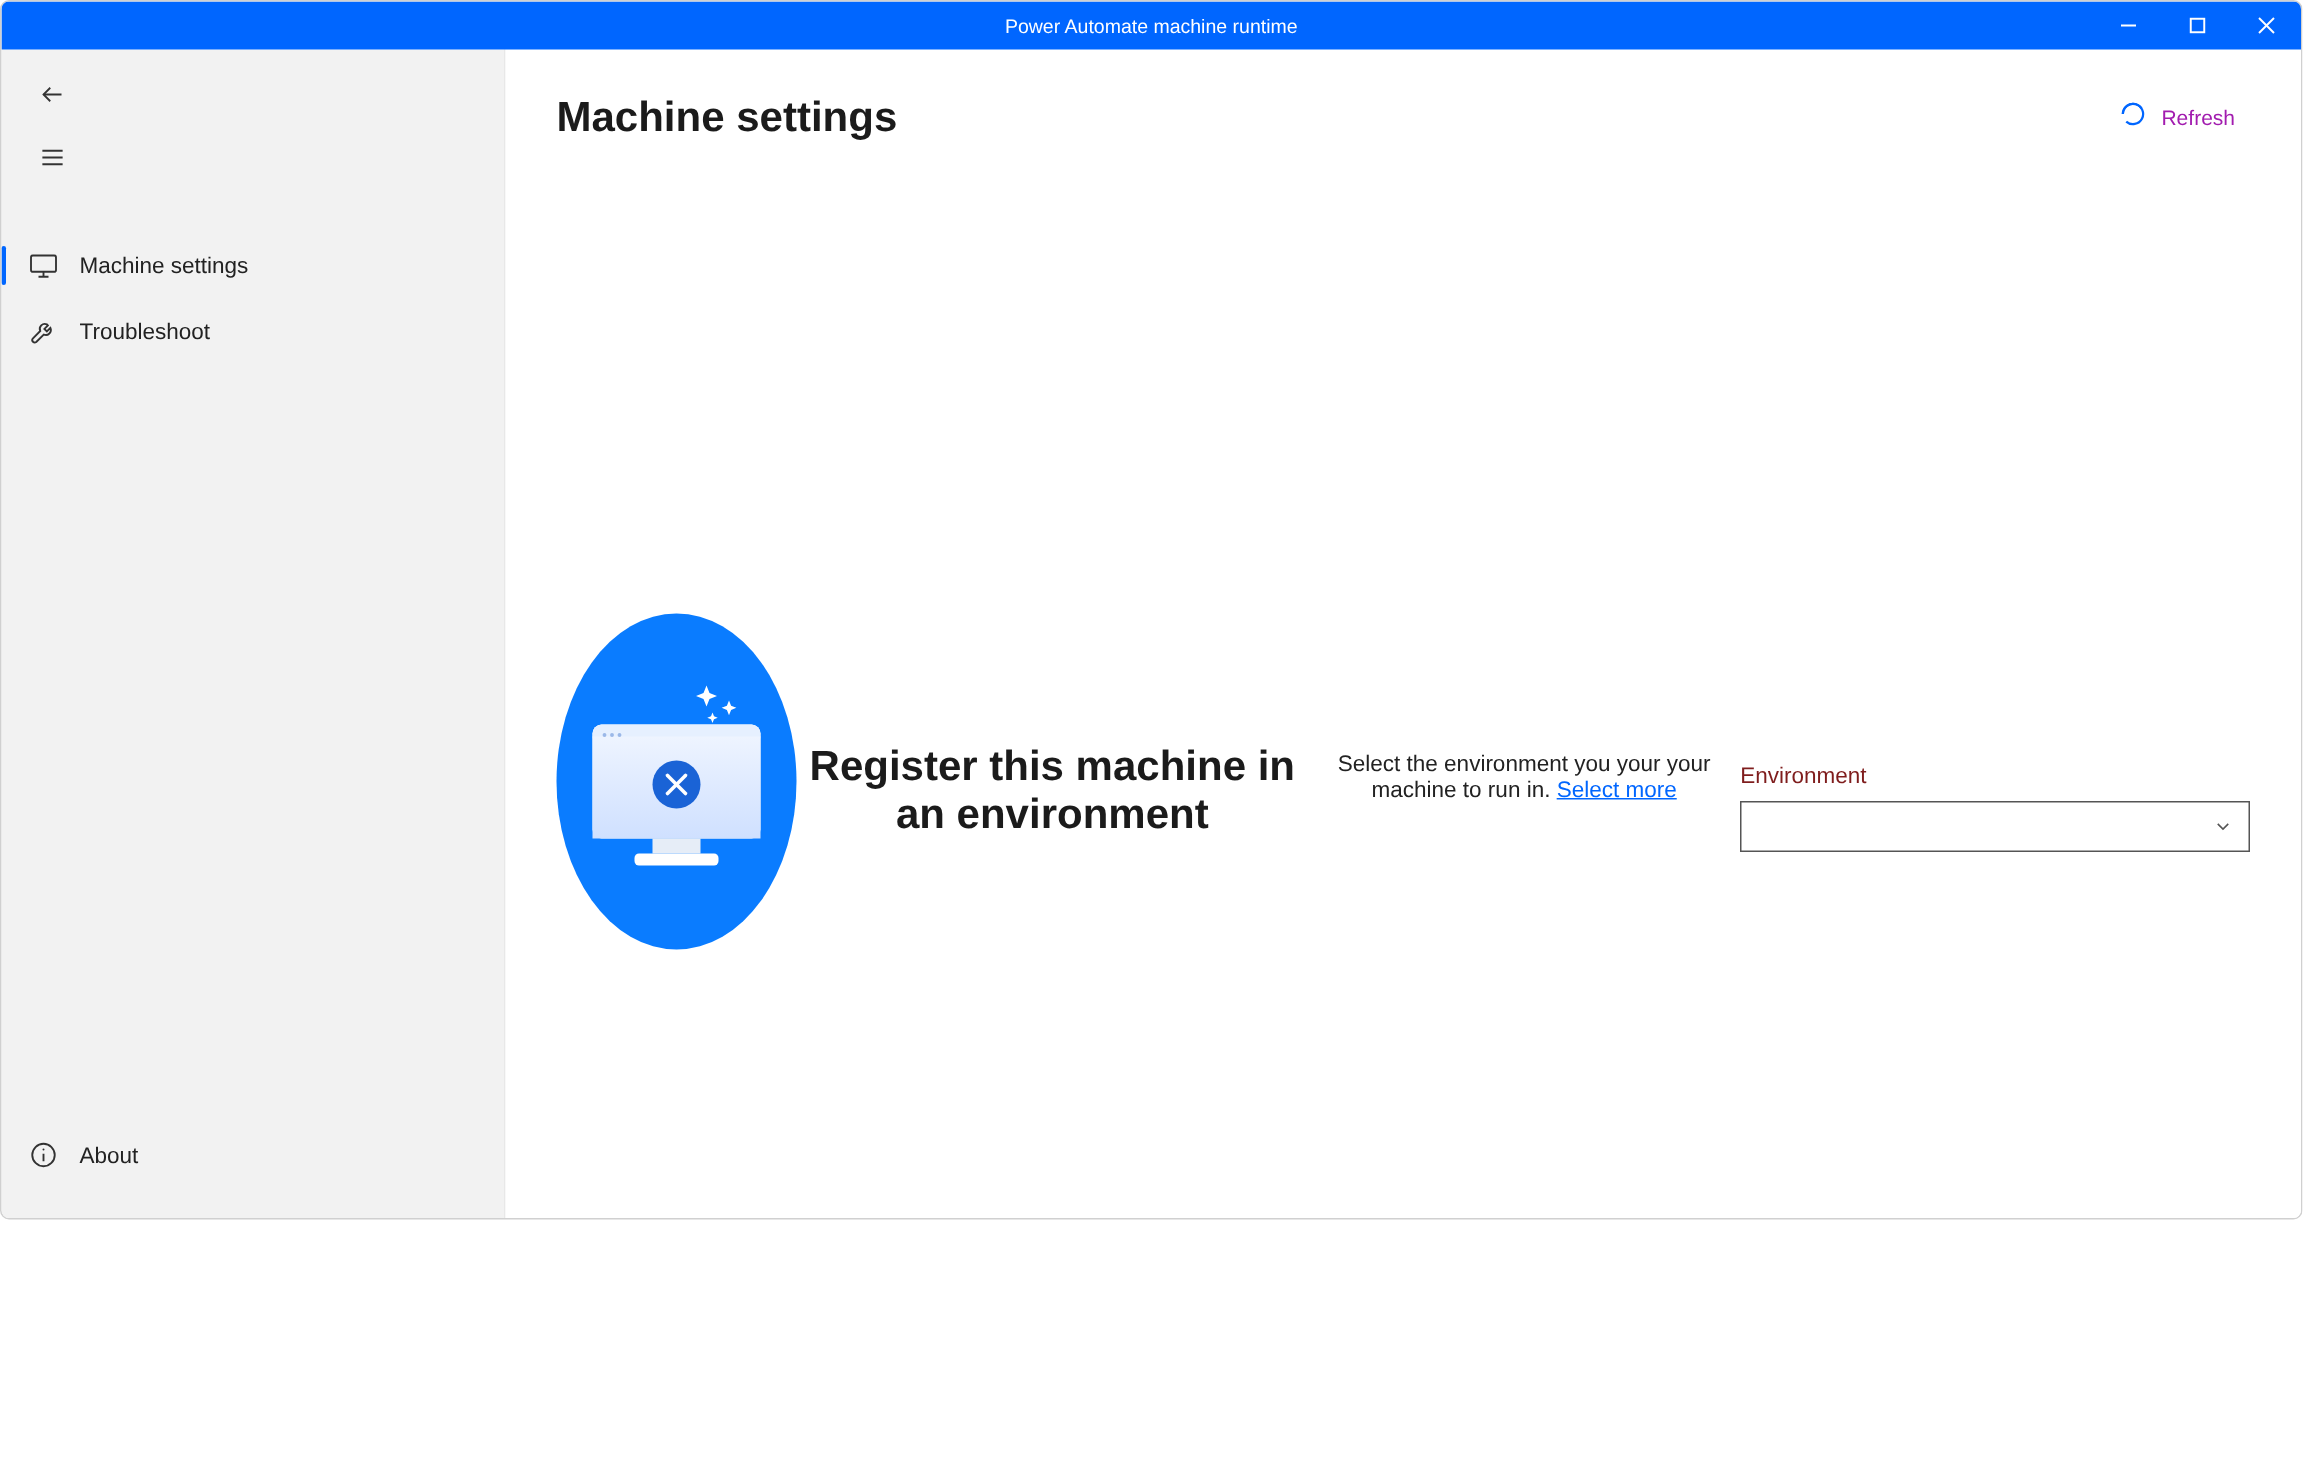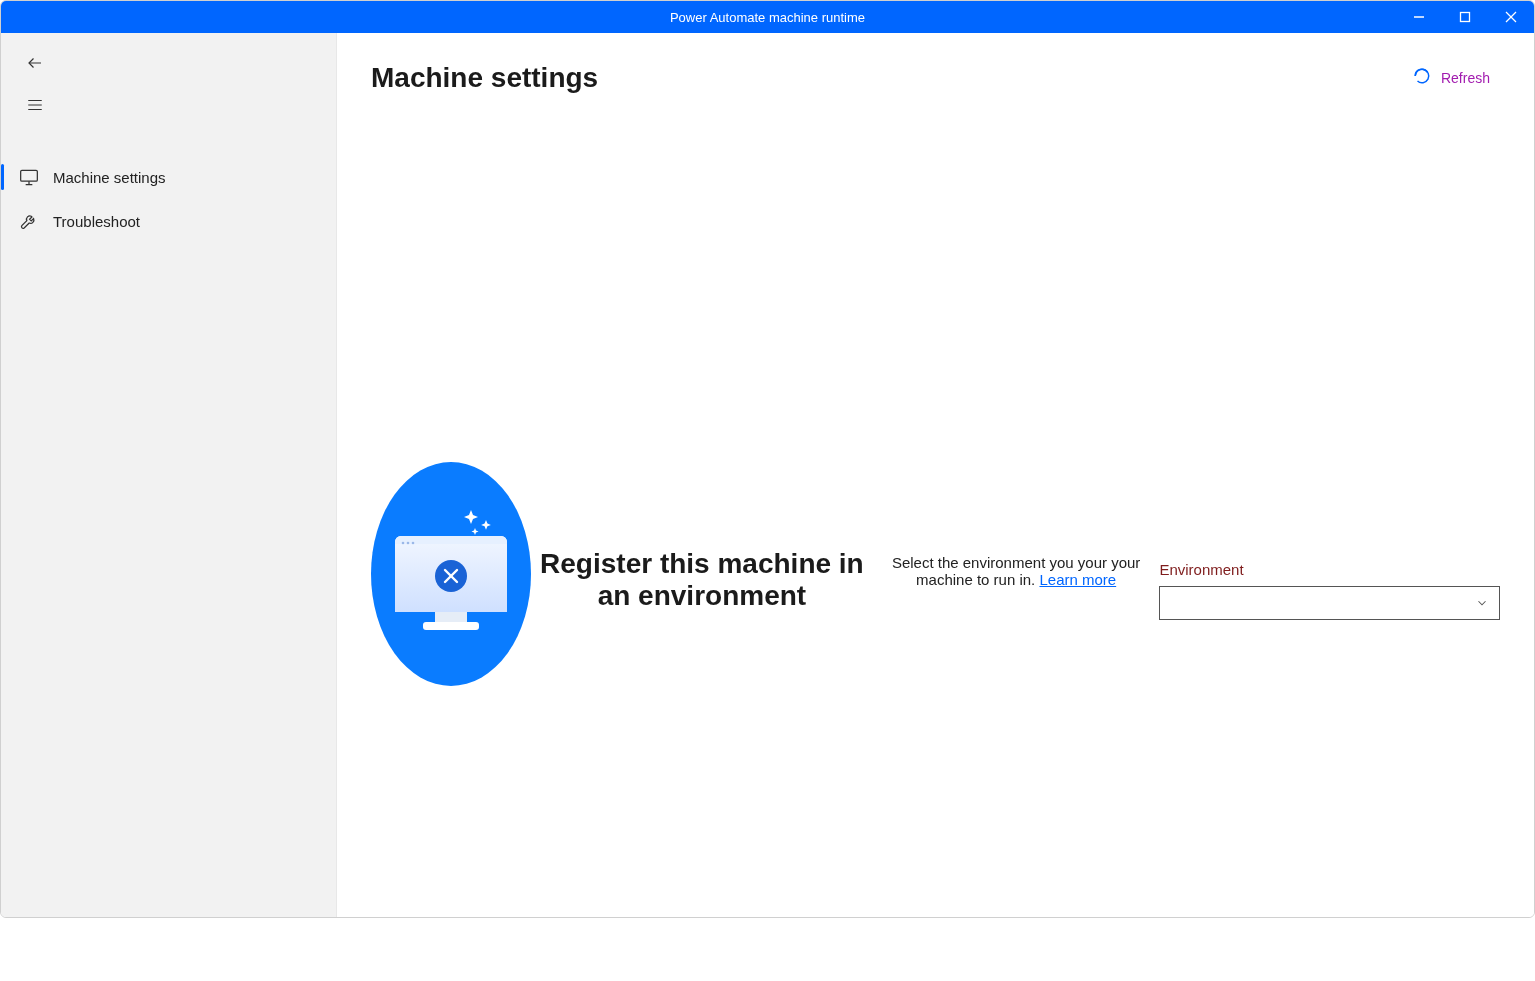--- a/index.html
+++ b/index.html
@@ -5,21 +5,21 @@
   * { box-sizing: border-box; margin: 0; padding: 0; }
   html, body { height: 100%; }
   body {
     font-family: "Segoe UI", -apple-system, BlinkMacSystemFont, sans-serif;
     background: #fff;
     overflow: hidden;
   }
   .window {
     display: flex;
     flex-direction: column;
-    height: 918px;
+    height: 813px;
     width: 1535px;
     border: 1px solid #d0d0d0;
     border-radius: 6px;
     overflow: hidden;
     justify-content: space-between;
   }
   .titlebar {
     height: 32px;
     background: #0066ff;
     color: #fff;
@@ -256,20 +256,32 @@
             <svg width="20" height="20" viewBox="0 0 24 24" fill="none" stroke="currentColor" stroke-width="1.5">
                 <path d="M14.7 6.3a4 4 0 0 0-5.3 5.3l-6 6a2 2 0 0 0 2.8 2.8l6-6a4 4 0 0 0 5.3-5.3l-2.8 2.8-2-2 2.8-2.8z"></path>
               </svg>
           </span>
           <span>Troubleshoot</span>
         </div>
       </div>
 
       <div class="sb-spacer"></div>
 
+      <div class="sb-footer">
+        <div class="sb-item">
+          <span class="sb-item-icon">
+            <svg width="20" height="20" viewBox="0 0 24 24" fill="none" stroke="currentColor" stroke-width="1.5">
+                <circle cx="12" cy="12" r="9"></circle>
+                <line x1="12" y1="11" x2="12" y2="17"></line>
+                <circle cx="12" cy="7.5" r="0.8" fill="currentColor" stroke="none"></circle>
+              </svg>
+          </span>
+          <span>About</span>
+        </div>
+      </div>
     </div>
 
     <div class="main">
       <div class="main-header">
         <div class="main-title">Machine settings</div>
         <div class="refresh-btn">
           <span class="refresh-icon">
             <svg width="18" height="18" viewBox="0 0 24 24" fill="none" stroke="currentColor" stroke-width="2">
                 <path d="M3 12a9 9 0 1 1 3 6.7"></path>
                 <polyline points="3 4 3 12 11 12" visibility="hidden"></polyline>
@@ -310,21 +322,21 @@
                 <stop offset="0" stop-color="#eef4ff"></stop>
                 <stop offset="1" stop-color="#cfe0ff"></stop>
               </linearGradient>
             </defs>
           </svg>
         </div>
 
         <div class="content-heading">Register this machine in an environment</div>
 
         <div class="content-sub">
-          <span>Select the environment you your your machine to run in. </span><a>Learn more</a>
+          <span>Select the environment you your your machine to run in. </span><a>Select more</a>
         </div>
 
         <div class="env-block">
           <div class="env-label">Environment</div>
           <div class="env-select">
             <span></span>
             <svg width="14" height="14" viewBox="0 0 24 24" fill="none" stroke="currentColor" stroke-width="1.8">
                 <polyline points="6 9 12 15 18 9"></polyline>
               </svg>
           </div>

